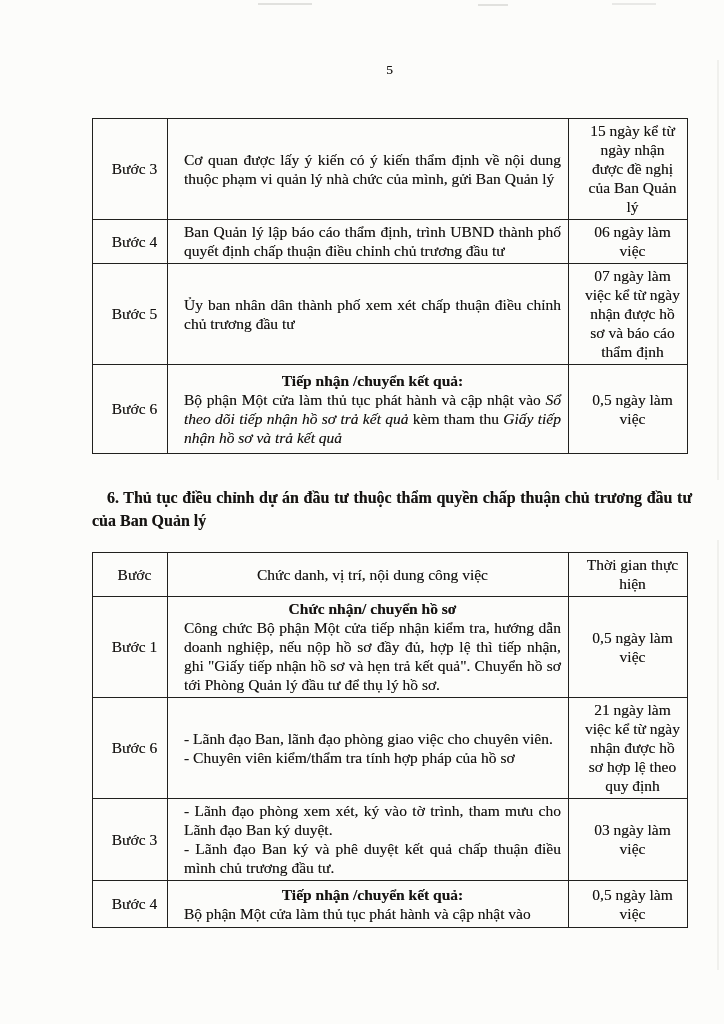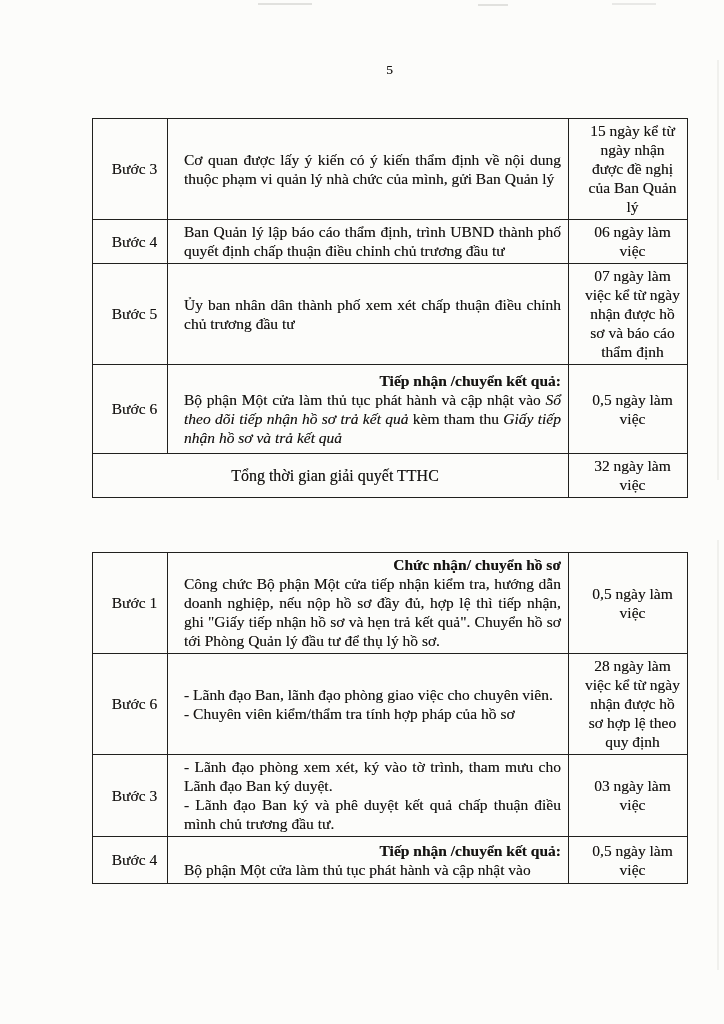--- a/index.html
+++ b/index.html
@@ -40,21 +40,21 @@
   #table-2 { top: 552px; }
 
   col.c-step { width: 75px; }
   col.c-content { width: 401px; }
   col.c-time { width: 119px; }
 
   td.step { text-align: center; margin-left: 36px; }
   td.content { text-align: justify; }
   td.time { text-align: center; padding-left: 4px; padding-right: 4px; }
   td.content p { margin: 0; }
-  td.content .lead { font-weight: bold; text-align: right; }
+  td.content .lead { font-weight: bold; text-align: center; }
   em { font-style: italic; }
 
   tr.h74 { height: 74px; } tr.h44 { height: 44px; } tr.h94 { height: 94px; }
   tr.h89 { height: 89px; } tr.h41 { height: 41px; } tr.h38 { height: 38px; }
   tr.h95 { height: 95px; } tr.h79 { height: 79px; } tr.h47 { height: 47px; }
 
   th.head { font-weight: bold; text-align: center; font-size: 15.5px; }
   td.total-label { font-weight: bold; text-align: center; font-size: 16px; }
   td.total-time { font-weight: bold; text-align: center; }
 
@@ -104,50 +104,52 @@
         <td class="time">07 ngày làm việc kể từ ngày nhận được hồ sơ và báo cáo thẩm định</td>
       </tr>
       <tr class="h89">
         <td class="step">Bước 6</td>
         <td class="content">
           <p class="lead">Tiếp nhận /chuyển kết quả:</p>
           <p><span>Bộ phận Một cửa làm thủ tục phát hành và cập nhật vào </span><em>Sổ theo dõi tiếp nhận hồ sơ trả kết quả</em><span> kèm tham thu </span><em>Giấy tiếp nhận hồ sơ và trả kết quả</em></p>
         </td>
         <td class="time">0,5 ngày làm việc</td>
       </tr>
-      <tr class="h41">
-        <td class="total-label" colspan="2">Tổng thời gian giải quyết TTHC</td>
-        <td class="total-time">32 ngày làm việc</td>
-      </tr>
     </tbody>
   </table>
 
+  <p class="section-heading">6. Thủ tục điều chỉnh dự án đầu tư thuộc thẩm quyền chấp thuận chủ trương đầu tư của Ban Quản lý</p>
 
   <table class="doc" id="table-2">
     <colgroup>
         <col class="c-step">
         <col class="c-content">
         <col class="c-time">
       </colgroup>
     <tbody>
+      <tr class="h38">
+        <th class="head">Bước</th>
+        <th class="head">Chức danh, vị trí, nội dung công việc</th>
+        <th class="head">Thời gian thực hiện</th>
+      </tr>
       <tr class="h94">
         <td class="step">Bước 1</td>
         <td class="content">
           <p class="lead">Chức nhận/ chuyển hồ sơ</p>
           <p>Công chức Bộ phận Một cửa tiếp nhận kiểm tra, hướng dẫn doanh nghiệp, nếu nộp hồ sơ đầy đủ, hợp lệ thì tiếp nhận, ghi "Giấy tiếp nhận hồ sơ và hẹn trả kết quả". Chuyển hồ sơ tới Phòng Quản lý đầu tư để thụ lý hồ sơ.</p>
         </td>
         <td class="time">0,5 ngày làm việc</td>
       </tr>
       <tr class="h95">
         <td class="step">Bước 6</td>
         <td class="content">
           <p>- Lãnh đạo Ban, lãnh đạo phòng giao việc cho chuyên viên.</p>
           <p>- Chuyên viên kiểm/thẩm tra tính hợp pháp của hồ sơ</p>
         </td>
-        <td class="time">28 ngày làm việc kể từ ngày nhận được hồ sơ hợp lệ theo quy định</td>
+        <td class="time">21 ngày làm việc kể từ ngày nhận được hồ sơ hợp lệ theo quy định</td>
       </tr>
       <tr class="h79">
         <td class="step">Bước 3</td>
         <td class="content">
           <p>- Lãnh đạo phòng xem xét, ký vào tờ trình, tham mưu cho Lãnh đạo Ban ký duyệt.</p>
           <p>- Lãnh đạo Ban ký và phê duyệt kết quả chấp thuận điều mình chủ trương đầu tư.</p>
         </td>
         <td class="time">03 ngày làm việc</td>
       </tr>
       <tr class="h47">

